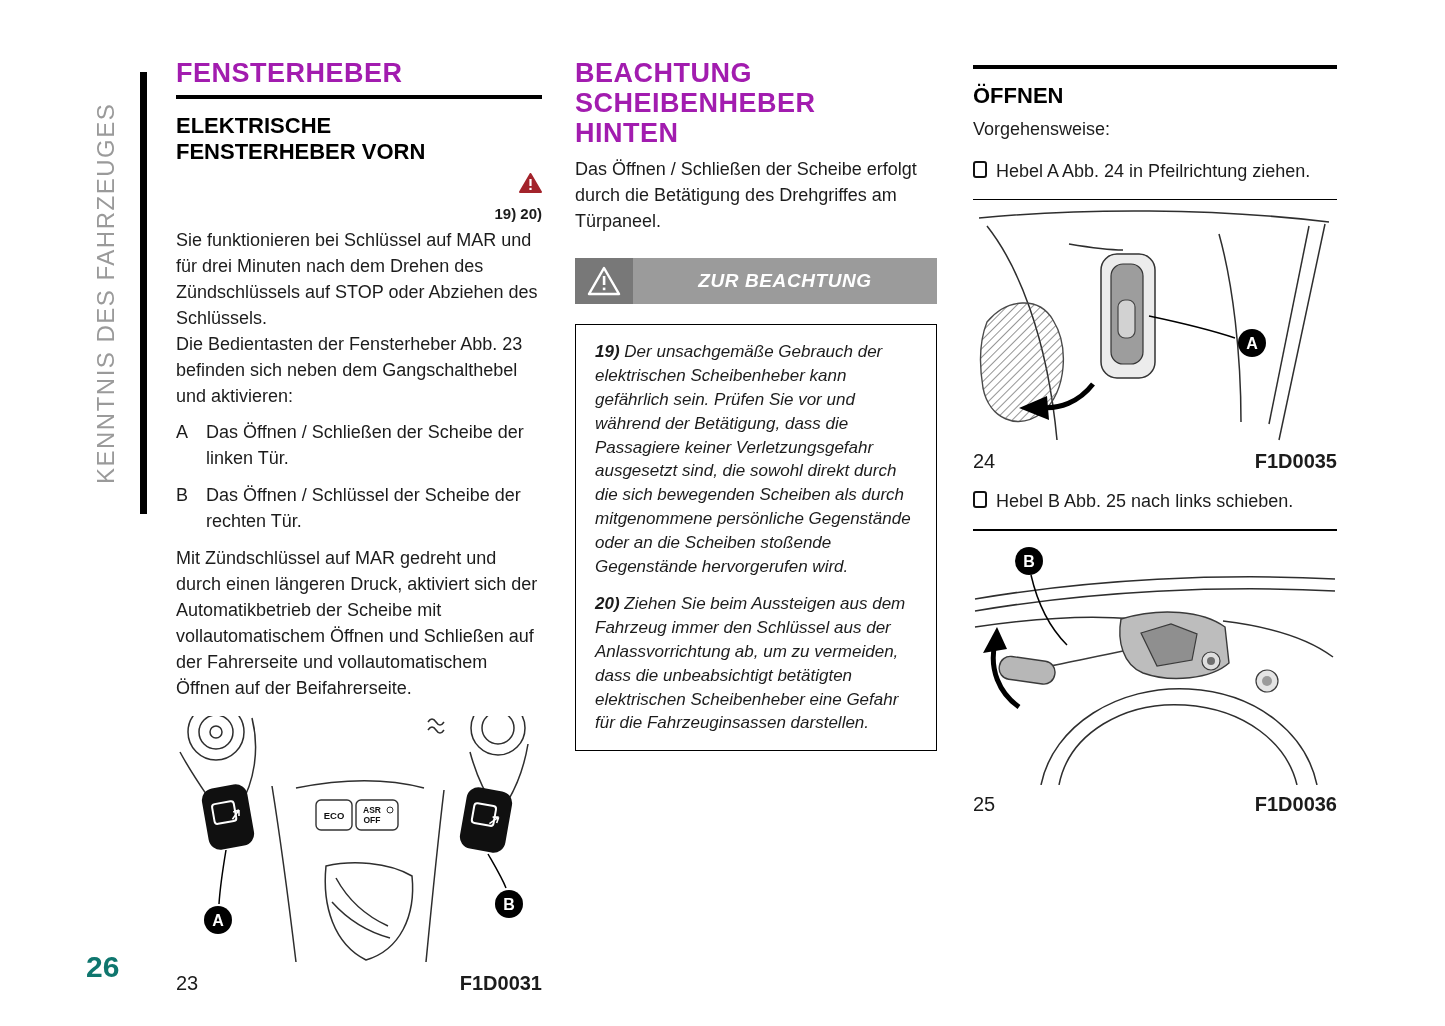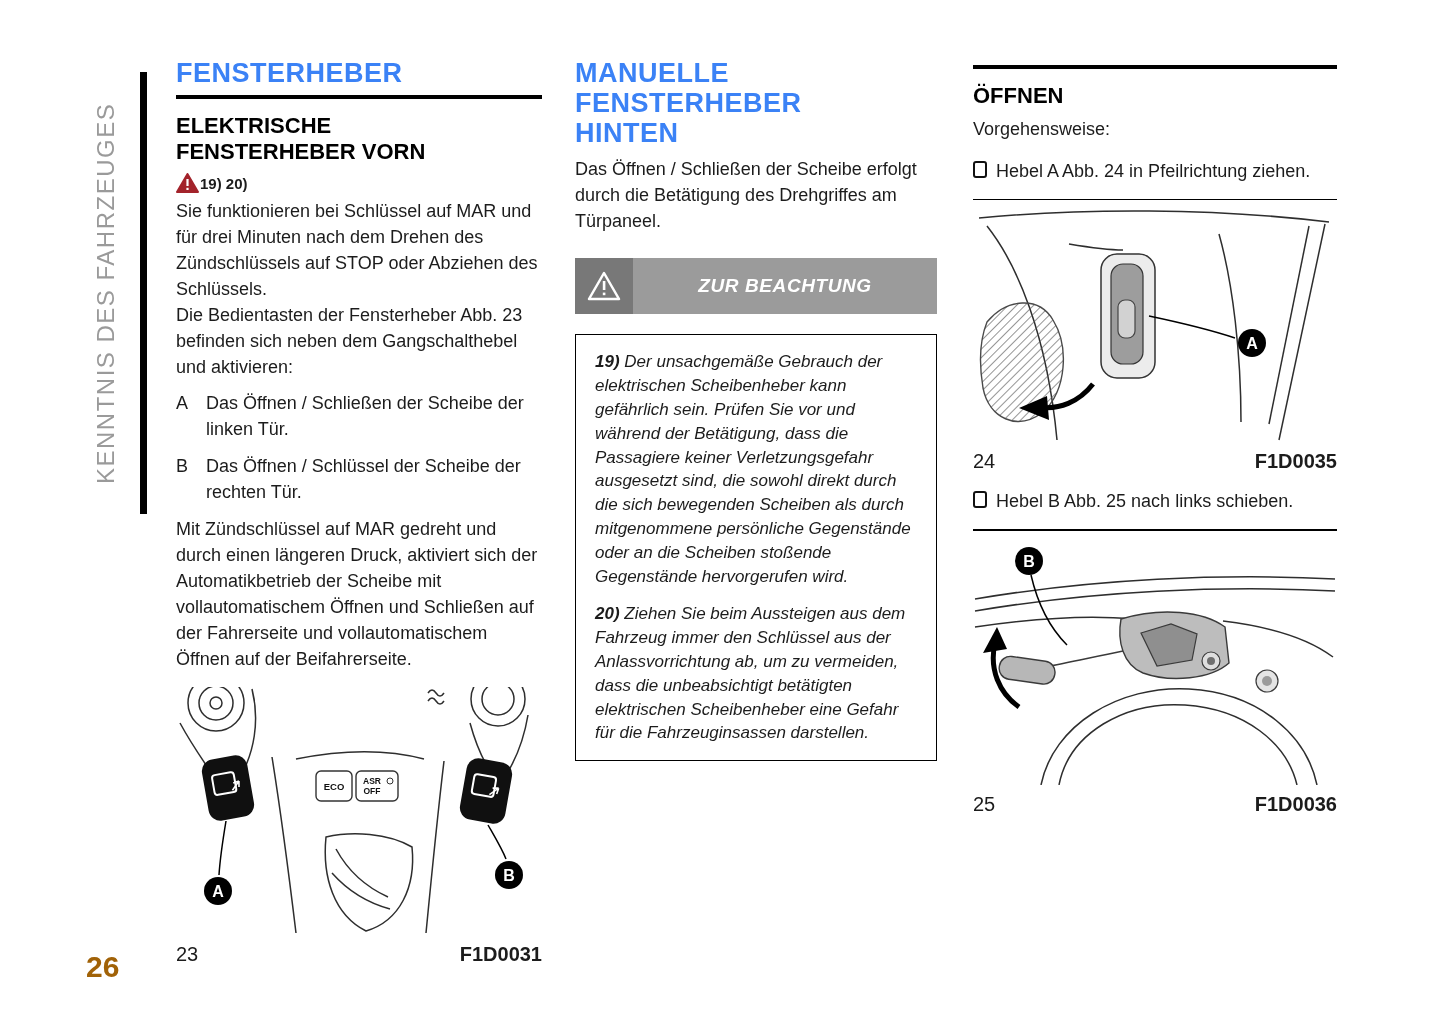--- a/index.html
+++ b/index.html
@@ -1,44 +1,44 @@
 <!DOCTYPE html>
 <html><head>
 <meta charset="utf-8">
 <style>
   html,body{margin:0;padding:0;}
   body{width:1445px;height:1026px;background:#ffffff;font-family:"Liberation Sans",sans-serif;color:#1c1c1c;position:relative;overflow:hidden;}
 
   .sidebar-bar{position:absolute;left:140px;top:72px;width:7px;height:442px;background:#000;}
   .sidebar-label{position:absolute;left:92px;top:72px;height:442px;writing-mode:vertical-rl;transform:rotate(180deg);font-size:24px;color:#9a9a9a;letter-spacing:1.5px;text-align:center;white-space:nowrap;}
-  .page-number{position:absolute;left:86px;top:950px;font-size:30px;font-weight:bold;color:#a16207;}
+  .page-number{position:absolute;left:86px;top:950px;font-size:30px;font-weight:bold;color:#0f766e;}
 
   .col{position:absolute;top:58px;}
   #col1{left:176px;width:366px;}
   #col2{left:575px;width:362px;}
   #col3{left:973px;width:364px;}
 
-  .h1{font-size:27px;font-weight:bold;letter-spacing:.5px;color:#3b82f6;line-height:1.12;}
+  .h1{font-size:27px;font-weight:bold;letter-spacing:.5px;color:#a21caf;line-height:1.12;}
   .h1.narrow{max-width:330px;}
   .rule{height:4px;background:#000;margin:7px 0 14px;}
   .h2{font-size:22px;font-weight:bold;line-height:1.18;margin:2px 0 8px;max-width:320px;color:#000;}
   p.body{font-size:18px;line-height:1.44;margin:0;}
 
-  .warn-row{display:flex;align-items:center;gap:1px;margin:8px 0 6px;}
+  .warn-row{display:flex;align-items:flex-end;gap:12px;margin:8px 0 6px;flex-direction:column;}
   .warn-refs{font-size:15px;font-weight:bold;}
 
   .abc{display:flex;margin:11px 0;}
   .abc-label{width:30px;flex:none;font-size:18px;line-height:1.44;}
   .abc-text{font-size:18px;line-height:1.44;flex:1;}
 
   .figure{margin-top:14px;}
   .caption{display:flex;justify-content:space-between;align-items:baseline;font-size:20px;margin-top:4px;}
   .caption .code{font-weight:bold;}
 
-  .notice{display:flex;align-items:stretch;background:#9b9b9b;height:56px;margin:24px 0 20px;}
+  .notice{display:flex;align-items:stretch;background:#9b9b9b;height:46px;margin:24px 0 20px;}
   .notice-iconbox{width:58px;background:#787878;display:flex;align-items:center;justify-content:center;flex:none;}
   .notice-title{flex:1;display:flex;align-items:center;justify-content:center;color:#fff;font-weight:bold;font-style:italic;font-size:19px;letter-spacing:.6px;}
 
   .warnbox{border:1.5px solid #000;padding:15px 19px;font-style:italic;font-size:17px;line-height:1.4;}
   .warn-item{margin:0 0 14px;}
   .warn-item:last-child{margin-bottom:0;}
   .wlabel{font-weight:bold;}
 
   .step{font-size:18px;line-height:1.44;margin:16px 0 10px;}
   .step-marker{display:inline-block;width:10px;height:13px;border:2.5px solid #111;border-radius:3px;margin-right:9px;vertical-align:-1px;}
@@ -126,21 +126,21 @@
       <text x="333" y="194" text-anchor="middle" font-size="16" font-weight="bold" fill="#fff">B</text>
     </svg>
     <div class="caption">
       <span>23</span>
       <span class="code">F1D0031</span>
     </div>
   </div>
 </div>
 
 <div class="col" id="col2">
-  <div class="h1 narrow">MANUELLE FENSTERHEBER HINTEN</div>
+  <div class="h1 narrow">BEACHTUNG SCHEIBENHEBER HINTEN</div>
   <p class="body" style="margin-top:8px;">Das Öffnen / Schließen der Scheibe erfolgt durch die Betätigung des Drehgriffes am Türpaneel.</p>
 
   <div class="notice">
     <div class="notice-iconbox">
       <svg width="34" height="30" viewBox="0 0 34 30">
         <path d="M17 2 L32 28 L2 28 Z" fill="none" stroke="#fff" stroke-width="2.5" stroke-linejoin="round"></path>
         <rect x="15.8" y="10" width="2.6" height="9" fill="#fff"></rect>
         <rect x="15.8" y="21.6" width="2.6" height="2.6" fill="#fff"></rect>
       </svg>
     </div>

